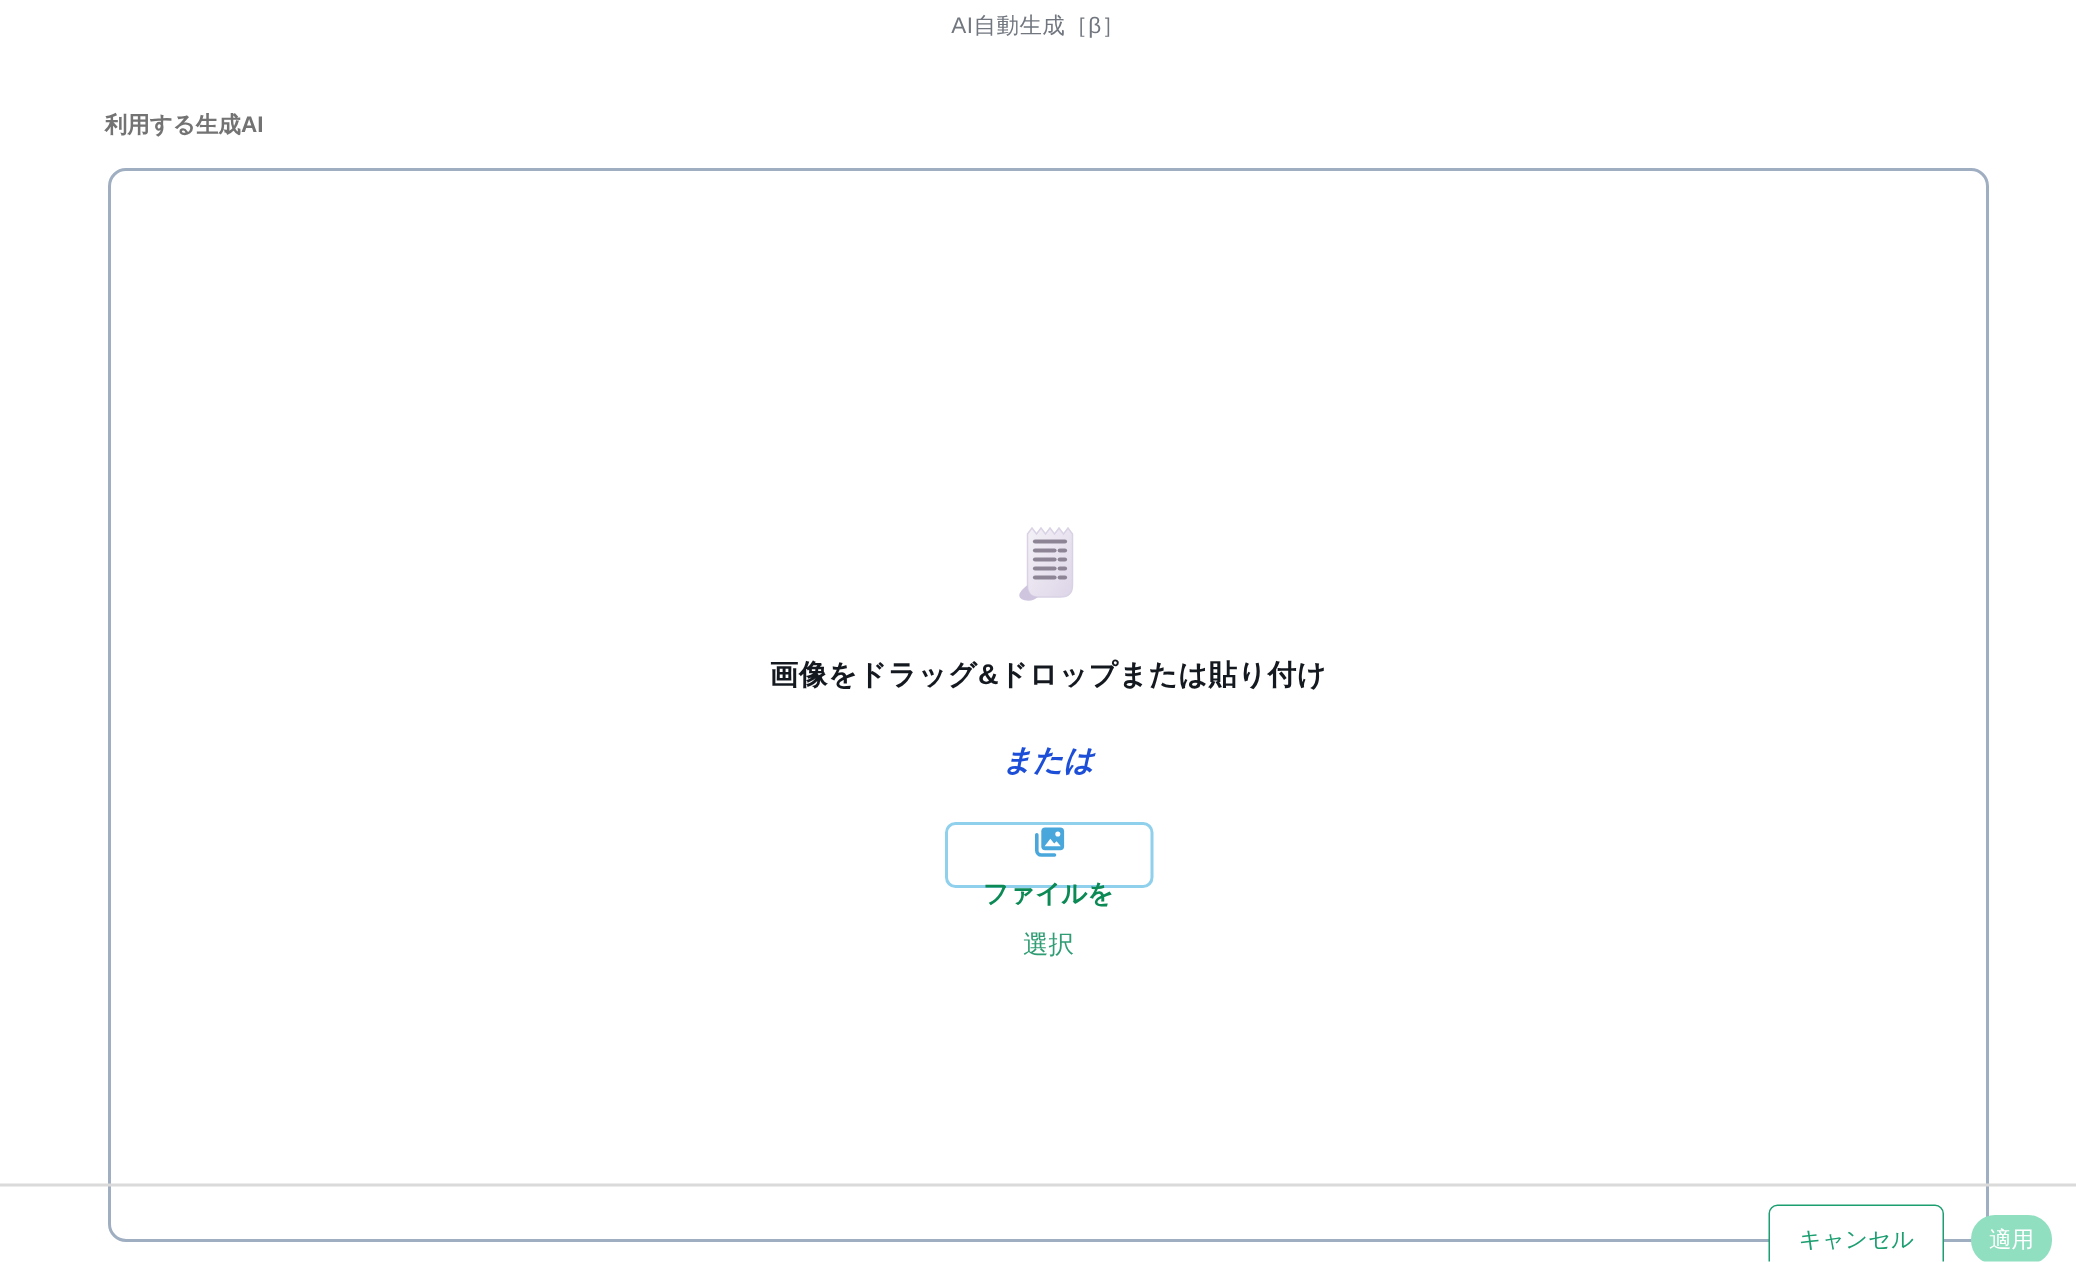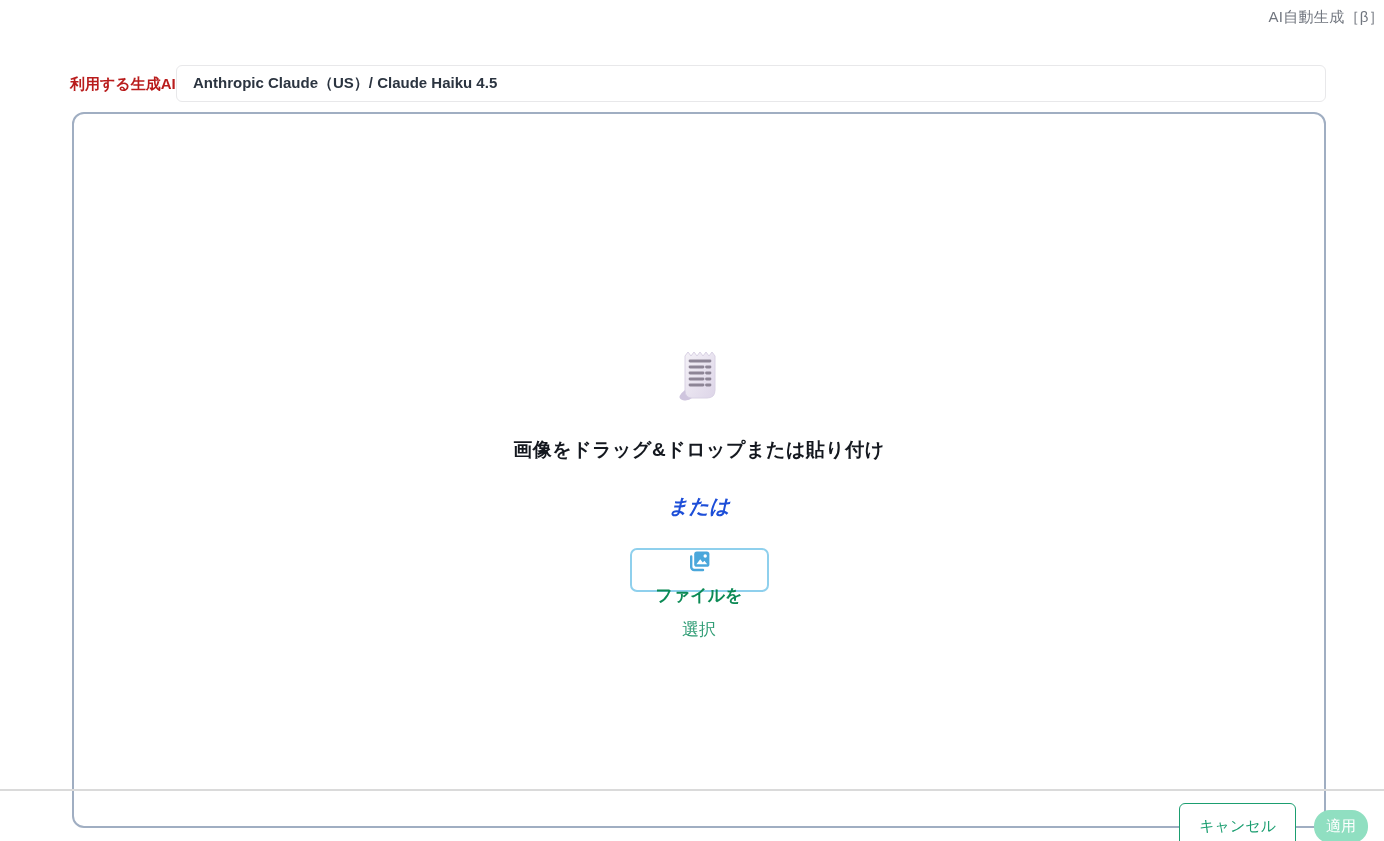--- a/index.html
+++ b/index.html
@@ -9,31 +9,31 @@
     font-family: "Liberation Sans", "DejaVu Sans", sans-serif;
     position: relative;
     overflow: hidden;
     color: #1f2733;
   }
   .page { position: relative; width: 1384px; height: 841px; background: #ffffff; }
 
   
   .header-title {
     position: absolute; top: 8px; left: 0; width: 100%;
-    text-align: right;
+    text-align: center;
     font-size: 15px;
     color: #71767f;
     letter-spacing: 0.3px;
   }
 
   
   .form-label {
     position: absolute; top: 65px; left: 70px; height: 37px;
     line-height: 37px;
-    font-size: 15px; font-weight: bold; color: #b91c1c;
+    font-size: 15px; font-weight: bold; color: #737373;
   }
   .model-select {
     position: absolute; top: 65px; left: 176px;
     width: 1150px; height: 37px;
     background: #ffffff;
     border: 1px solid #e8e8ea;
     border-radius: 6px;
     display: flex; align-items: center;
     padding-left: 16px;
     font-size: 15px; font-weight: bold; color: #2b3440;
@@ -106,23 +106,20 @@
 </style>
 </head>
 <body>
 
 <div class="page">
 
   <div class="header-title">AI自動生成［β］</div>
 
   <div class="form-label">利用する生成AI</div>
 
-  <div class="model-select">
-    <span>Anthropic Claude（US）/ Claude Haiku 4.5</span>
-  </div>
 
   <div class="dropzone">
 
     <div class="dz-icon">
       <svg width="46" height="54" viewBox="0 0 46 54" xmlns="http://www.w3.org/2000/svg">
         <defs>
           <linearGradient id="rg" x1="0" y1="0" x2="1" y2="1">
             <stop offset="0" stop-color="#f4f1f7"></stop>
             <stop offset="1" stop-color="#ddd5e8"></stop>
           </linearGradient>

